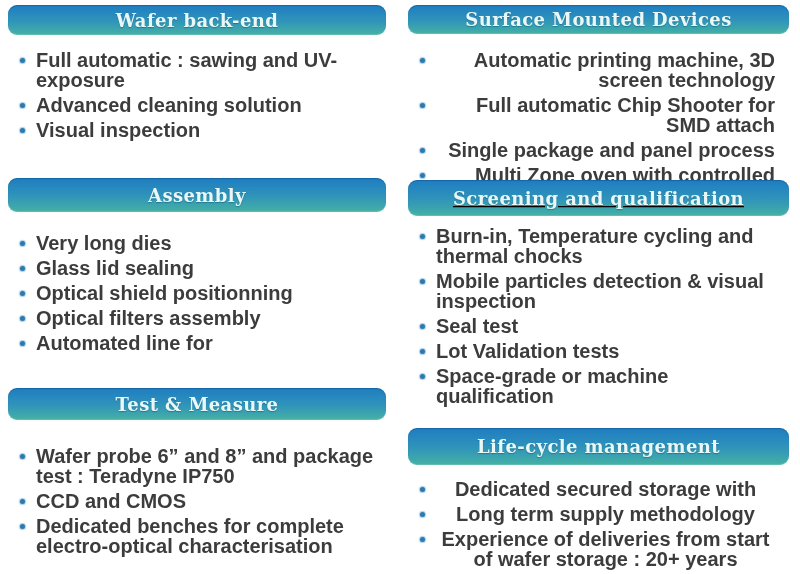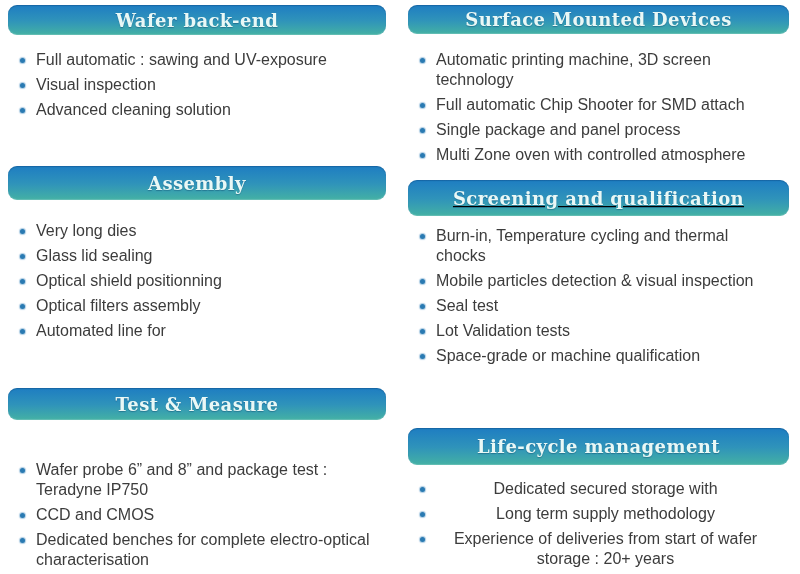--- a/index.html
+++ b/index.html
@@ -41,65 +41,66 @@
     white-space:nowrap;
   }
   .item-list{
     list-style:none;
     padding:15px 10px 0 8px;
   }
   .item-list li{
     position:relative;
     padding-left:20px;
     margin-bottom:5px;
-    font-size:16px;
+    font-size:20px;
     line-height:20px;
     color:var(--body-text);
+    font-weight:bold;
   }
   .bullet{
     position:absolute;
     left:4px;top:8px;
     width:5px;height:5px;
     border-radius:50%;
     background:var(--bullet);
     box-shadow:0 0 1px 1px rgba(70,140,190,0.45);
   }
   
   #panel-wafer-back-end          {left:8px;  top:5px;   width:378px;}
-  #panel-assembly                {left:8px;  top:166px; width:378px;}
+  #panel-assembly                {left:8px;  top:178px; width:378px;}
   #panel-test-measure            {left:8px;  top:388px; width:378px;}
-  #panel-surface-mounted-devices {left:408px;top:5px;   width:381px;}
+  #panel-surface-mounted-devices {left:408px;top:5px;   width:381px;text-align:right;}
   #panel-screening-qualification {left:408px;top:180px; width:381px;}
   #panel-life-cycle-management   {left:408px;top:428px; width:381px;text-align:center;}
   
   #panel-wafer-back-end          .panel-header{height:30px;}
   #panel-surface-mounted-devices .panel-header{height:29px;}
   #panel-assembly                .panel-header{height:34px;}
   #panel-screening-qualification .panel-header{height:36px;text-decoration:underline;}
   #panel-test-measure            .panel-header{height:32px;}
   #panel-life-cycle-management   .panel-header{height:37px;}
   
   #panel-assembly                .item-list{padding-top:21px;}
   #panel-screening-qualification .item-list{padding-top:10px;padding-right:14px;}
   #panel-surface-mounted-devices .item-list{padding-top:16px;padding-right:14px;}
   #panel-life-cycle-management   .item-list{padding-top:14px;padding-right:14px;}
-  #panel-test-measure            .item-list{padding-top:20px;margin-top:20px;}
+  #panel-test-measure            .item-list{padding-top:26px;}
 </style>
 </head>
 <body>
 
 <div id="canvas">
     <div class="panel" id="panel-wafer-back-end">
       <div class="panel-header">
         <span class="panel-title">Wafer back-end</span>
       </div>
       <ul class="item-list">
         <li><span class="bullet"></span><span class="item-text">Full automatic : sawing and UV-exposure</span></li>
+        <li><span class="bullet"></span><span class="item-text">Advanced cleaning solution</span></li>
         <li><span class="bullet"></span><span class="item-text">Visual inspection</span></li>
-        <li><span class="bullet"></span><span class="item-text">Advanced cleaning solution</span></li>
       </ul>
     </div>
     <div class="panel" id="panel-assembly">
       <div class="panel-header">
         <span class="panel-title">Assembly</span>
       </div>
       <ul class="item-list">
         <li><span class="bullet"></span><span class="item-text">Very long dies</span></li>
         <li><span class="bullet"></span><span class="item-text">Glass lid sealing</span></li>
         <li><span class="bullet"></span><span class="item-text">Optical shield positionning</span></li>

